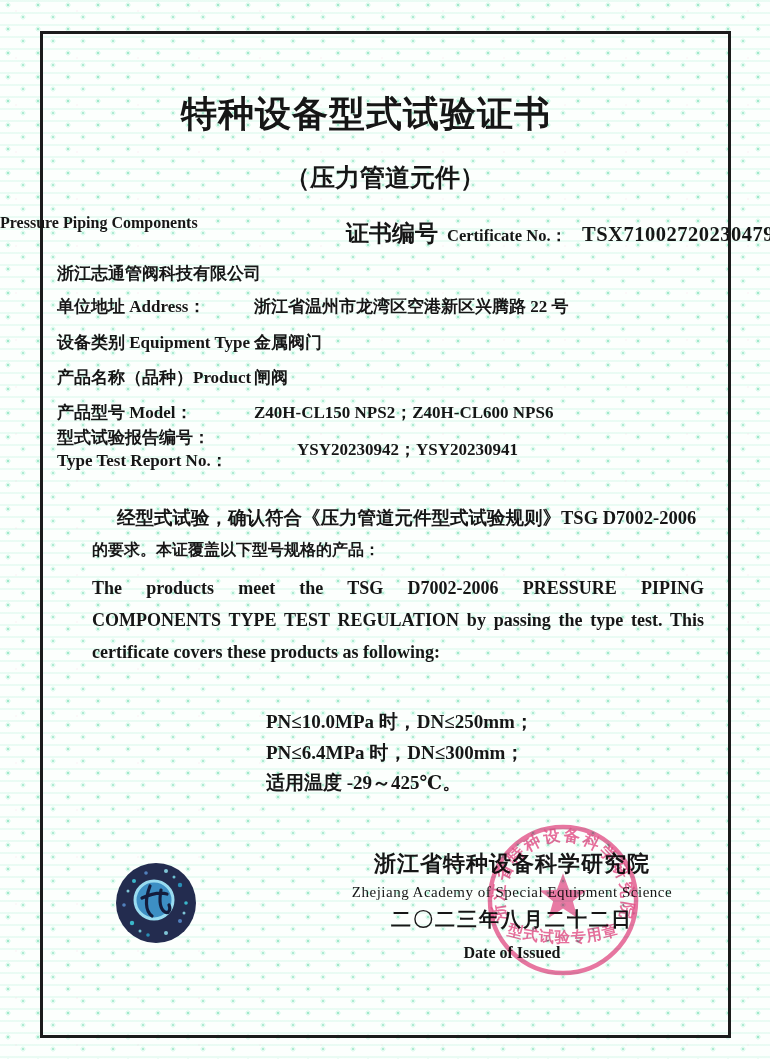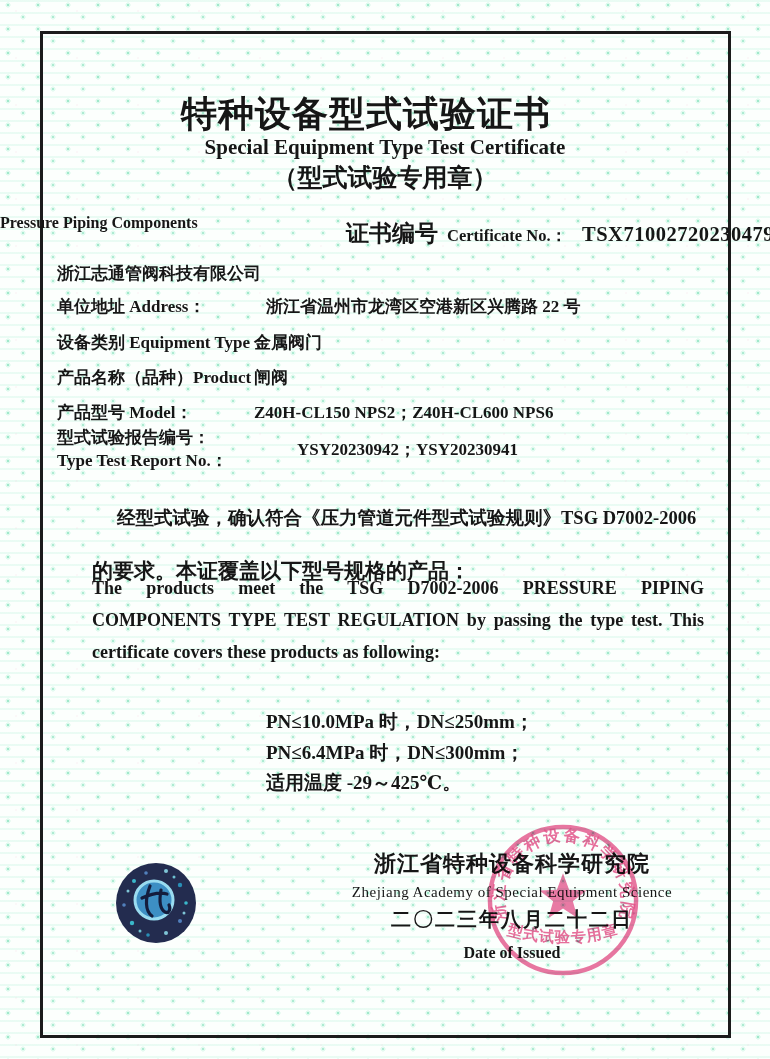--- a/index.html
+++ b/index.html
@@ -26,26 +26,26 @@
   .sub-en{top:190px;left:0;width:692px;text-align:left;font-size:16px;font-weight:bold;margin-top:24px;}
 
   .certline{top:218px;left:346px;display:flex;align-items:baseline;white-space:nowrap;}
   .cl-zh{font-size:23px;font-weight:bold;}
   .cl-en{font-size:16.5px;font-weight:bold;margin-left:9px;}
   .cl-val{font-size:20.5px;font-weight:bold;margin-left:15px;letter-spacing:.5px;}
 
   .row{position:absolute;left:57px;display:flex;align-items:flex-start;white-space:nowrap;font-size:17px;font-weight:bold;}
   .row .lbl{display:inline-block;width:197px;white-space:nowrap;}
   .row .val{display:inline-block;}
-  .r1{top:262px;} .r2{top:295px;gap:12px;} .r3{top:331px;} .r4{top:366px;} .r5{top:401px;}
+  .r1{top:262px;} .r2{top:295px;} .r3{top:331px;} .r4{top:366px;} .r5{top:401px;}
   .r6{top:426px;align-items:center;gap:43px;}
   .lbl-two{display:inline-flex;flex-direction:column;width:197px;line-height:23px;}
 
   .st-zh1{top:505px;left:117px;font-size:18.5px;font-weight:bold;white-space:nowrap;}
-  .st-zh2{top:557px;left:92px;font-size:21px;font-weight:bold;white-space:nowrap;}
+  .st-zh2{top:540px;left:92px;font-size:16px;font-weight:bold;white-space:nowrap;}
   .en-block{top:572px;left:92px;width:612px;font-size:18px;font-weight:bold;}
   .jl{height:32px;line-height:32px;text-align:justify;overflow:hidden;}
   .jl::after{content:"";display:inline-block;width:100%;height:0;}
   .jl-last{height:32px;line-height:32px;text-align:left;overflow:hidden;}
 
   .specs{top:707px;left:266px;font-size:19px;font-weight:bold;line-height:30.5px;white-space:nowrap;}
 
   .issuer{top:849px;left:330px;width:364px;text-align:center;}
   .iss-zh{font-size:22px;font-weight:bold;letter-spacing:1px;}
   .iss-en{font-size:15px;font-weight:normal;margin-top:5px;letter-spacing:.5px;}
@@ -56,22 +56,21 @@
   .redstamp{left:484px;top:821px;width:158px;height:158px;mix-blend-mode:multiply;opacity:.9;}
 </style>
 </head>
 <body>
 
 <div class="page">
 
   <div class="frame"></div>
 
   <div class="abs title-zh">特种设备型式试验证书</div>
-  <div class="abs title-en">Special Equipment Type Test Certificate</div>
-  <div class="abs sub-zh">（型式试验专用章）</div>
+  <div class="abs sub-zh">（压力管道元件）</div>
   <div class="abs sub-en">Pressure Piping Components</div>
 
   <div class="abs certline">
     <span class="cl-zh">证书编号</span>
     <span class="cl-en">Certificate No.：</span>
     <span class="cl-val">TSX71002720230479</span>
   </div>
 
   <div class="row r1">
     <span class="val">浙江志通管阀科技有限公司</span>

